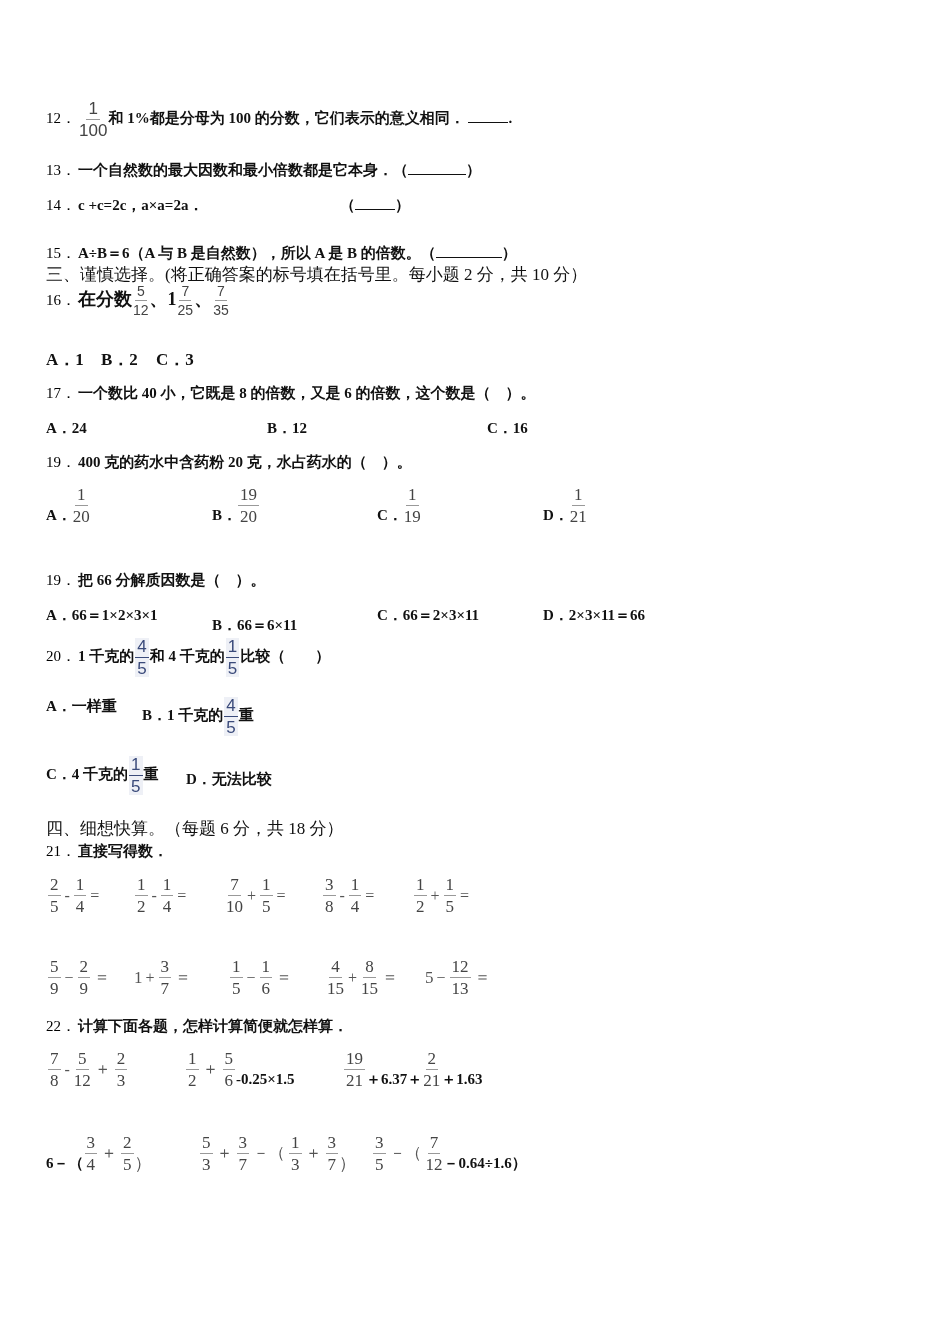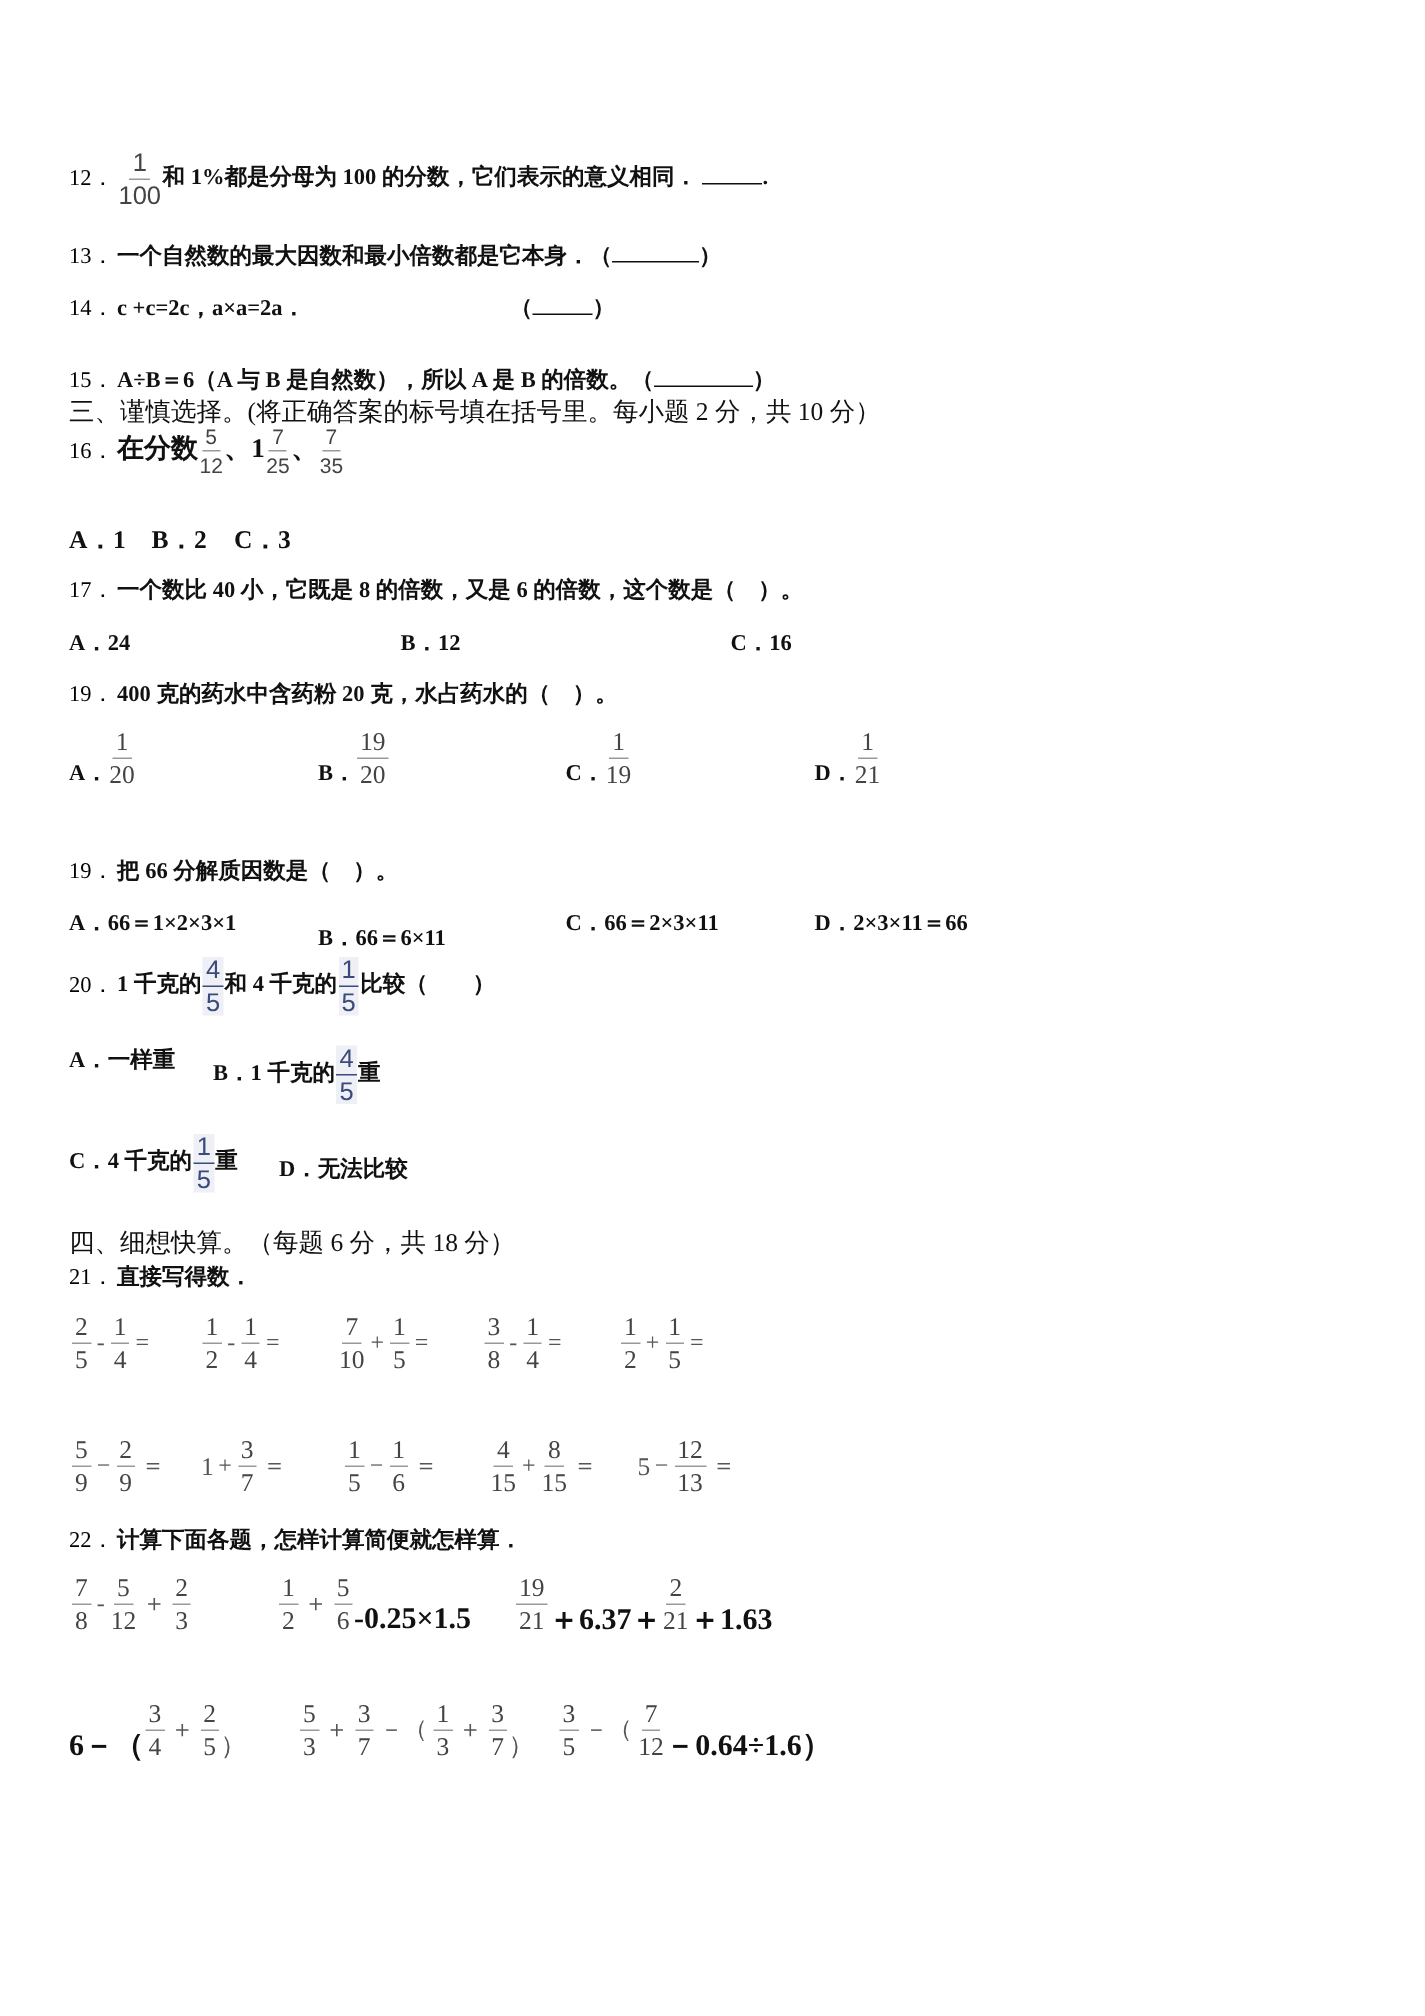--- a/index.html
+++ b/index.html
@@ -12,21 +12,21 @@
   .frac .n { padding: 0 2px 2px 2px; border-bottom: 1px solid #999; }
   .frac .d { padding-top: 2px; }
   .frac.blue { color: #3a4a7a; background: #eef0f6; }
   .frac.blue .n { border-bottom-color: #3a4a7a; }
   .frac.sans { font-family: "Liberation Sans", "DejaVu Sans", sans-serif; }
   .frac.big { font-size: 17px; }
   .opt { position: absolute; white-space: nowrap; font-size: 15px; font-weight: bold; }
   .blank { display: inline-block; border-bottom: 1px solid #111; height: 12px; vertical-align: baseline; }
   .calc { position: absolute; font-size: 17px; color: #555; white-space: nowrap; display: flex; align-items: center; }
   .calc .op { margin: 0 3px; color: #555; font-size: 16px; }
-  .calc b { color: #111; font-size: 20px; }
+  .calc b { color: #111; font-size: 15px; }
   .section { position: absolute; left: 46px; font-size: 17px; font-weight: normal; white-space: nowrap; }
 </style>
 </head>
 <body>
 
 <div class="line" style="top:100px;">
   <span class="num">12．</span><span class="frac sans big">
       <span class="n">1</span>
       <span class="d">100</span>
     </span><span>和 1%都是分母为 100 的分数，它们表示的意义相同．</span>

